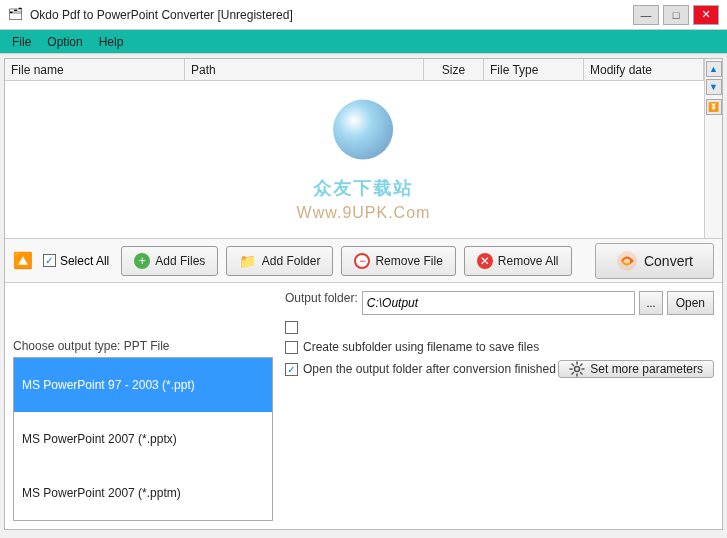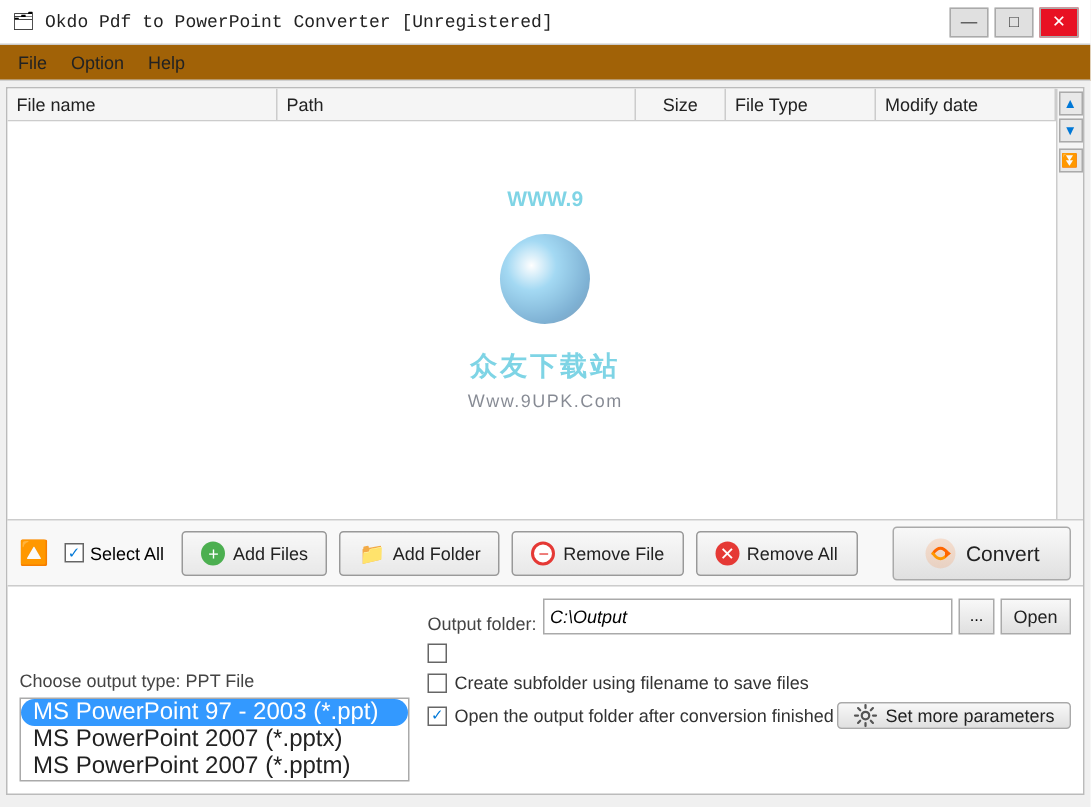--- a/index.html
+++ b/index.html
@@ -28,21 +28,20 @@
       align-items: center;
       gap: 6px;
     }
     .title-icon {
       width: 16px;
       height: 16px;
     }
     .title-text {
       font-size: 12px;
       color: #222;
-      font-family: Liberation Mono, monospace;
     }
     .title-controls {
       display: flex;
       gap: 4px;
     }
     .title-btn {
       width: 26px;
       height: 20px;
       background: #e0e0e0;
       border: 1px solid #aaa;
@@ -50,21 +49,21 @@
       display: flex;
       align-items: center;
       justify-content: center;
       font-size: 11px;
       color: #333;
     }
     .title-btn.close { background: #e81123; color: #fff; }
 
     
     .menu-bar {
-      background: #a16207;
+      background: #14b8a6;
       height: 24px;
       display: flex;
       align-items: center;
       padding: 0 4px;
       border-bottom: 1px solid #d0d0d0;
     }
     .menu-item {
       padding: 2px 8px;
       cursor: pointer;
       font-size: 12px;
@@ -138,22 +137,22 @@
       background: radial-gradient(circle at 35% 35%, #fff 0%, #4ab4e8 30%, #0066aa 70%, #003366 100%);
       position: relative;
     }
     .watermark-text-cn {
       font-size: 18px;
       color: #00aacc;
       font-weight: bold;
       letter-spacing: 2px;
     }
     .watermark-text-en {
-      font-size: 12px;
-      color: #0f172a;
+      font-size: 16px;
+      color: #a16207;
       letter-spacing: 1px;
     }
 
     
     .scroll-side {
       position: absolute;
       right: 0;
       top: 0;
       bottom: 0;
       width: 18px;
@@ -281,41 +280,40 @@
       font-size: 12px;
       color: #444;
       margin-bottom: 4px;
       margin-top: 48px;
     }
     .output-list {
       border: 1px solid #aaa;
       background: #fff;
     }
     .output-list-item {
-      padding: 0 8px;
-      cursor: pointer;
-      font-size: 16px;
-      color: #222;
-      border-radius: 11px;
+      padding: 20px 8px;
+      cursor: pointer;
+      font-size: 12px;
+      color: #222;
     }
     .output-list-item.selected {
       background: #3399ff;
       color: #fff;
     }
 
     
     .output-folder-panel {
       flex: 1;
       display: flex;
       flex-direction: column;
       gap: 6px;
     }
     .folder-row {
       display: flex;
-      align-items: flex-end;
+      align-items: flex-start;
       gap: 4px;
     }
     .folder-label {
       font-size: 12px;
       color: #444;
       white-space: nowrap;
     }
     .folder-input {
       flex: 1;
       height: 24px;

